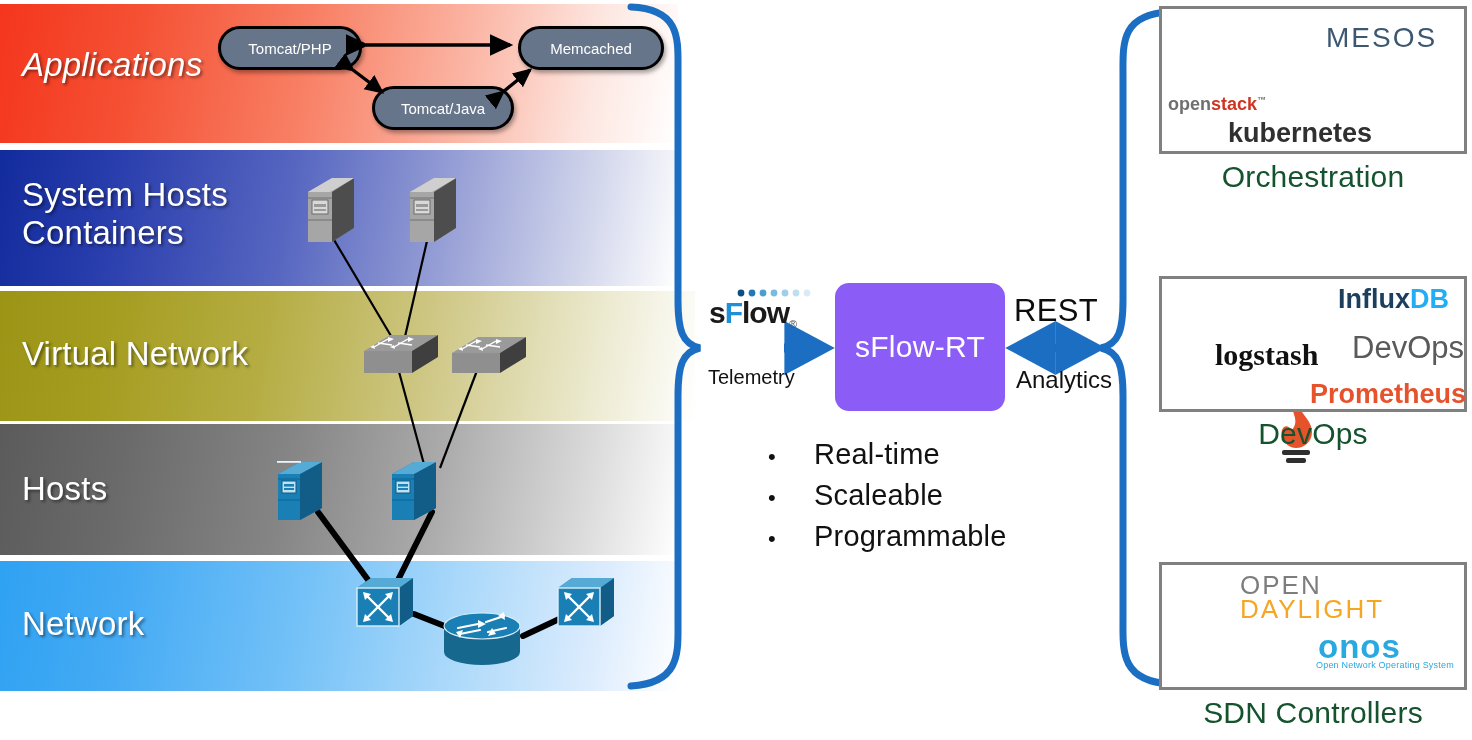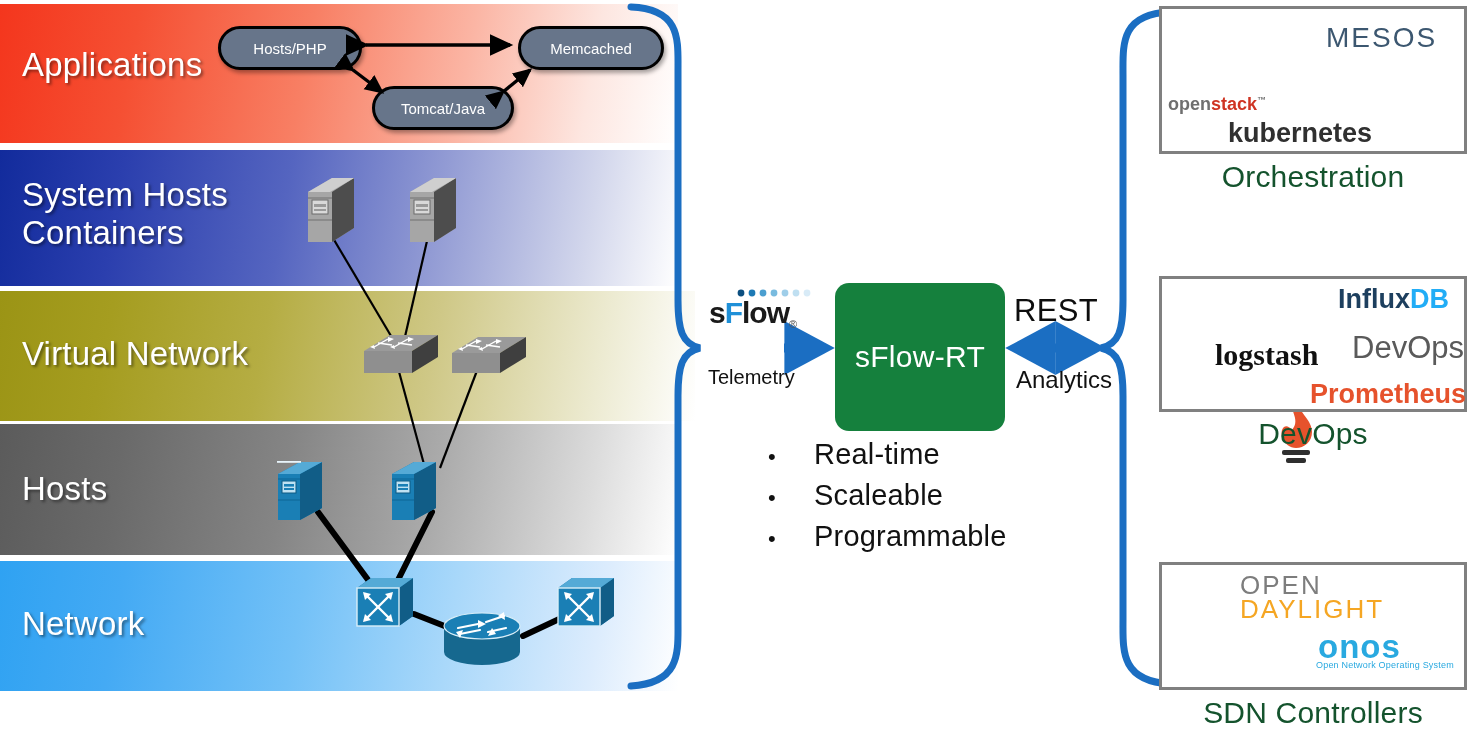--- a/index.html
+++ b/index.html
@@ -6,38 +6,38 @@
   html,body{margin:0;padding:0;background:#ffffff;}
   body{width:1472px;height:740px;overflow:hidden;
        font-family:"Liberation Sans","DejaVu Sans",sans-serif;}
   #stage{position:relative;width:1472px;height:740px;background:#fff;}
 
   
   .band{position:absolute;left:0;width:678px;}
   .band .band-label{position:absolute;left:22px;color:#ffffff;
       font-size:33px;font-weight:400;letter-spacing:.2px;
       text-shadow:2px 2px 3px rgba(0,0,0,.45);line-height:1.16;white-space:pre-line;}
-  .b-apps       {top:4px;   height:139px; background:linear-gradient(100deg,#f4361d 0%,#f4492c 16%,#f7apa 0,#f9apa 0,#fb9b86 55%,#fde3dc 82%,#ffffff 100%);}
+  .b-apps       {top:4px;   height:139px; background:linear-gradient(100deg,#f4361d 0%,#f4492c 16%,#f7apa 0,#f9apa 0,#fb9b86 55%,#fde3dc 82%,#ffffff 100%);font-style:italic;}
   .b-apps       {background:linear-gradient(100deg,#f4361d 0%,#f55033 20%,#f87f64 45%,#fbb5a4 68%,#fde6e0 86%,#ffffff 100%);}
   .b-vhosts     {top:150px; height:136px; background:linear-gradient(100deg,#122b9c 0%,#2b3fae 18%,#5565c0 42%,#929bd4 64%,#d3d7ec 86%,#ffffff 100%);}
   .b-vnet       {top:291px; height:130px; background:linear-gradient(100deg,#9b9415 0%,#a59d20 16%,#b5ad43 38%,#cfc887 62%,#ecead0 85%,#ffffff 100%);padding-left:17px;}
   .b-hosts      {top:424px; height:131px; background:linear-gradient(100deg,#5b5b5b 0%,#6a6a6a 18%,#858585 42%,#ababab 64%,#dcdcdc 86%,#ffffff 100%);}
   .b-network    {top:561px; height:130px; background:linear-gradient(100deg,#2fa2f2 0%,#44aaf4 18%,#73c1f7 44%,#a9d8fa 66%,#dcecfd 87%,#ffffff 100%);}
 
   
   .appnode{position:absolute;background:#67758a;border:3px solid #000;
       border-radius:22px;color:#fff;font-size:15px;display:flex;
       align-items:center;justify-content:center;box-shadow:2px 3px 4px rgba(0,0,0,.35);}
 
   
   .ov{position:absolute;left:0;top:0;width:1472px;height:740px;pointer-events:none;}
 
   
-  .sflowrt-box{position:absolute;left:835px;top:283px;width:170px;height:148px;
-      background:#15803d;border-radius:14px;display:flex;align-items:center;
+  .sflowrt-box{position:absolute;left:835px;top:283px;width:170px;height:128px;
+      background:#8b5cf6;border-radius:14px;display:flex;align-items:center;
       justify-content:center;color:#fff;font-size:30px;letter-spacing:.3px;}
   .sflow-logo{position:absolute;left:709px;top:296px;font-size:30px;font-weight:700;
       letter-spacing:-1px;color:#1a1a1a;}
   .sflow-logo .f{color:#1f90d8;}
   .sflow-logo .reg{font-size:11px;font-weight:400;vertical-align:bottom;color:#555;}
   .rest-label{position:absolute;left:1014px;top:293px;font-size:31px;color:#0d0d0d;letter-spacing:.3px;}
   .telemetry-label{position:absolute;left:708px;top:366px;font-size:20px;color:#111;}
   .analytics-label{position:absolute;left:1016px;top:366px;font-size:24px;color:#111;}
   .bullets{position:absolute;left:762px;top:438px;width:330px;}
   .bullets .row{display:flex;align-items:baseline;margin-bottom:8px;}
@@ -70,21 +70,21 @@
     <div class="band-label" style="top:44px;">Virtual Network</div>
   </div>
   <div class="band b-hosts">
     <div class="band-label" style="top:46px;">Hosts</div>
   </div>
   <div class="band b-network">
     <div class="band-label" style="top:44px;">Network</div>
   </div>
 
   <div class="appnode" style="left:218px;top:26px;width:138px;height:38px;">
-    <span>Hosts/PHP</span>
+    <span>Tomcat/PHP</span>
   </div>
   <div class="appnode" style="left:518px;top:26px;width:140px;height:38px;">
     <span>Memcached</span>
   </div>
   <div class="appnode" style="left:372px;top:86px;width:136px;height:38px;">
     <span>Tomcat/Java</span>
   </div>
 
   <svg class="ov" viewBox="0 0 1472 740" xmlns="http://www.w3.org/2000/svg">
     <defs>

